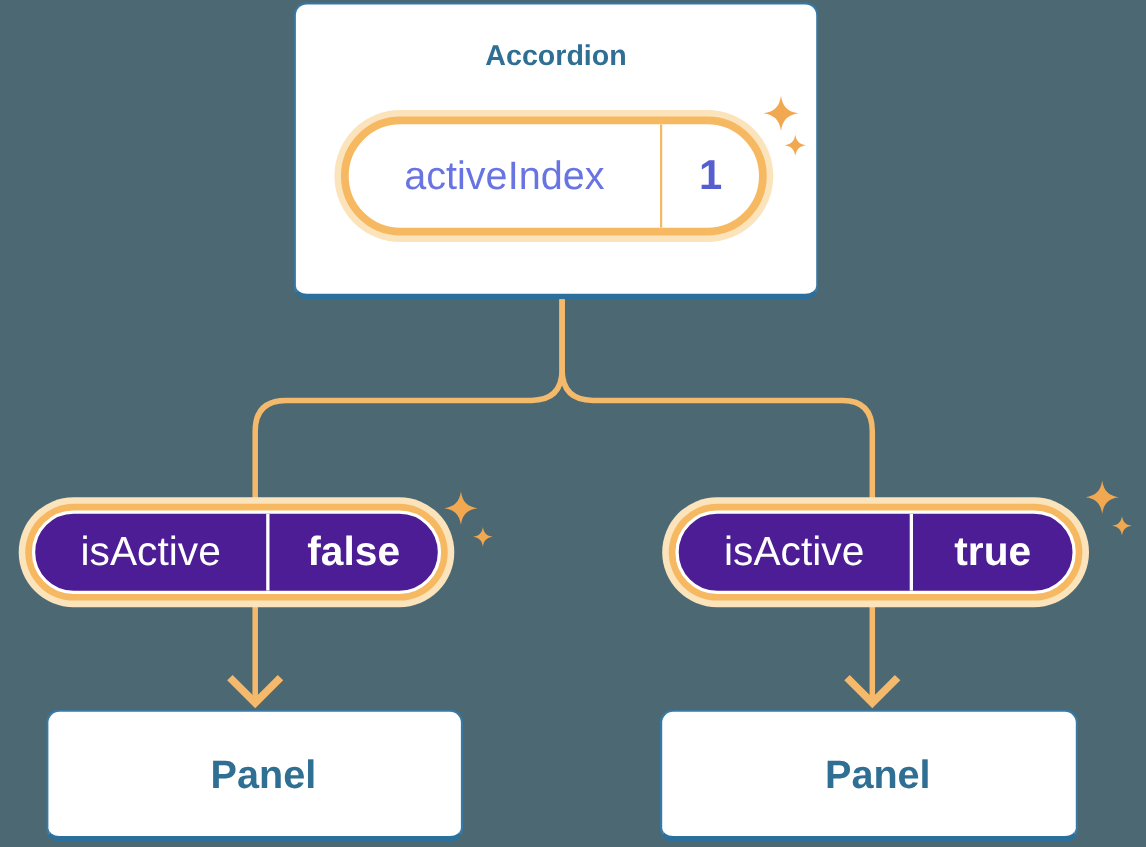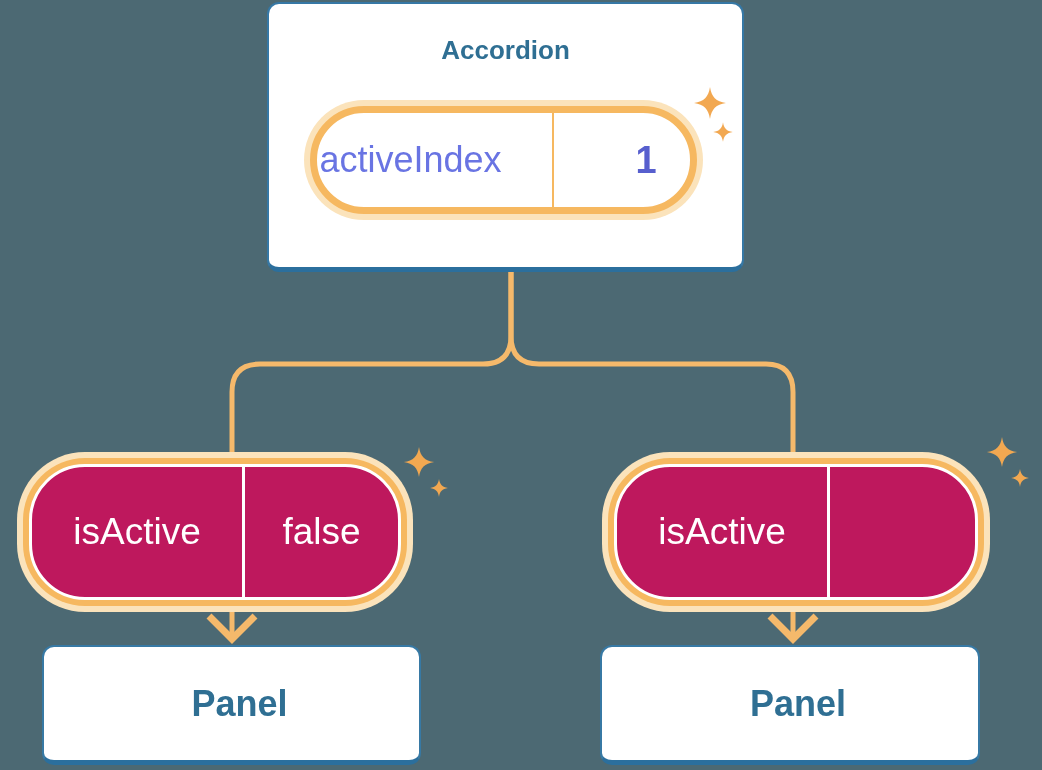--- a/index.html
+++ b/index.html
@@ -20,38 +20,38 @@
   }
   .accordion-title{
     margin-top:24px;text-align:center;
     font-size:26px;font-weight:600;color:#2F6F93;line-height:44px;
   }
   .state-pill{
     position:absolute;left:41px;top:102px;width:387px;height:108px;
     box-sizing:border-box;background:#ffffff;
     border:7px solid #F6B860;border-radius:54px;
     box-shadow:0 0 0 6px #FBE3BB;
-    display:flex;align-items:stretch;overflow:hidden;gap:48px;
+    display:flex;align-items:stretch;overflow:hidden;
   }
   .state-pill .sec{display:flex;align-items:center;justify-content:center;}
   .state-pill .sec.name{flex:1;font-size:36px;color:#6974E3;}
   .state-pill .divider{width:2px;background:#F6B860;}
   .state-pill .sec.value{width:88px;font-size:38px;font-weight:700;color:#575FCE;}
 
   
   .prop-capsule{
-    height:136px;box-sizing:border-box;
-    background:#be185d;border:3px solid #ffffff;border-radius:56px;
+    height:76px;box-sizing:border-box;
+    background:#4c1d95;border:3px solid #ffffff;border-radius:56px;
     box-shadow:0 0 0 6px #F6B860, 0 0 0 12px #FBE3BB;
     display:flex;align-items:stretch;overflow:hidden;
   }
   .prop-capsule .sec{display:flex;align-items:center;justify-content:center;}
   .prop-capsule .sec.name{width:210px;font-size:37px;color:#ffffff;}
   .prop-capsule .divider{width:3px;background:#ffffff;}
-  .prop-capsule .sec.value{flex:1;font-size:37px;font-weight:400;color:#ffffff;}
+  .prop-capsule .sec.value{flex:1;font-size:37px;font-weight:700;color:#ffffff;}
   .prop-left{left:29px;top:464px;width:372px;}
   .prop-right{left:614px;top:464px;width:364px;}
 
   
   .panel-card{
     top:645px;height:120px;box-sizing:border-box;
     background:#ffffff;border:2px solid #3779A4;border-bottom:5px solid #2B6F9D;
     border-radius:12px;
     display:flex;align-items:center;justify-content:center;
     font-size:36px;font-weight:600;color:#2F6F93;padding-left:16px;
@@ -86,20 +86,21 @@
 
 <div class="node prop-capsule prop-left">
   <div class="sec name">isActive</div>
   <div class="divider"></div>
   <div class="sec value">false</div>
 </div>
 
 <div class="node prop-capsule prop-right">
   <div class="sec name">isActive</div>
   <div class="divider"></div>
+  <div class="sec value">true</div>
 </div>
 
 <div class="node panel-card panel-left">
   <span>Panel</span>
 </div>
 <div class="node panel-card panel-right">
   <span>Panel</span>
 </div>
 
 <svg class="sparkle" style="left:692px;top:85px;width:36px;height:36px" viewBox="-18 -18 36 36">

